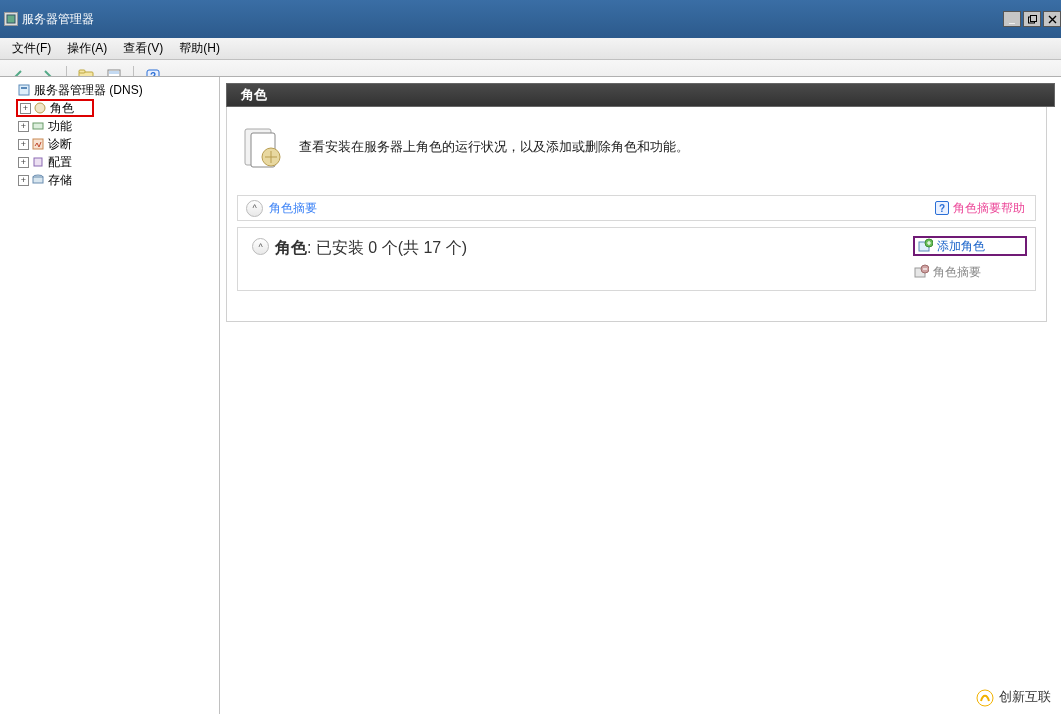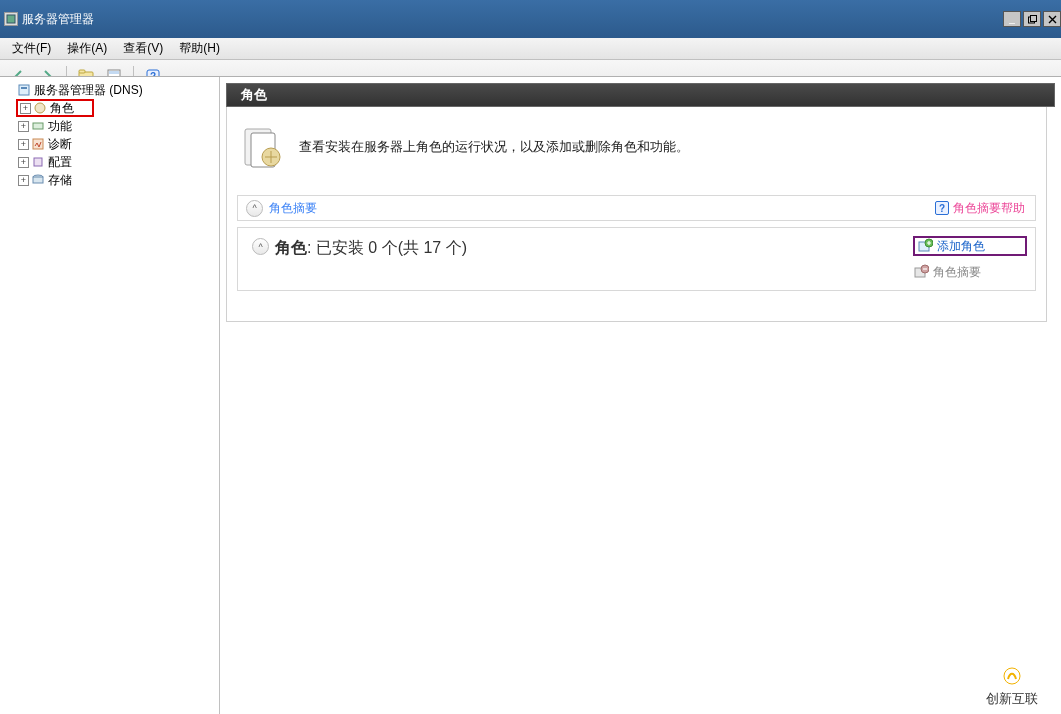--- a/index.html
+++ b/index.html
@@ -60,21 +60,21 @@
 .panel-body .right { width:130px; padding:8px 8px; display:flex; flex-direction:column; gap:6px; }
 .status-line { font-size:16px; color:#333; }
 .status-line .lbl { font-weight:bold; }
 .link-btn { display:flex; align-items:center; gap:4px; height:20px; }
 .link-btn .icon { width:16px; height:16px; display:flex; align-items:center; justify-content:center; }
 .link-btn .lbl { color:#1862c9; font-size:12px; }
 .link-btn.disabled .lbl { color:#888; }
 .red-mark2 { border:2px solid #701a75; padding-right:30px; padding-left:2px;align-items:center; }
 
 
-.watermark { position:absolute; right:17px; bottom:4px; display:flex; align-items:center; gap:4px; background:rgba(255,255,255,0.6); padding:2px 6px; border-radius:10px;flex-direction:column; }
+.watermark { position:absolute; right:4px; bottom:4px; display:flex; gap:4px; background:rgba(255,255,255,0.6); padding:2px 6px; border-radius:10px; }
 .watermark .logo { width:20px; height:20px; border-radius:50%; background:#fff; display:flex; align-items:center; justify-content:center; }
 .watermark .txt { font-size:13px; color:#333; }
 
 
 svg { display:block; }
 </style>
 </head>
 <body>
 
 <div class="titlebar">

